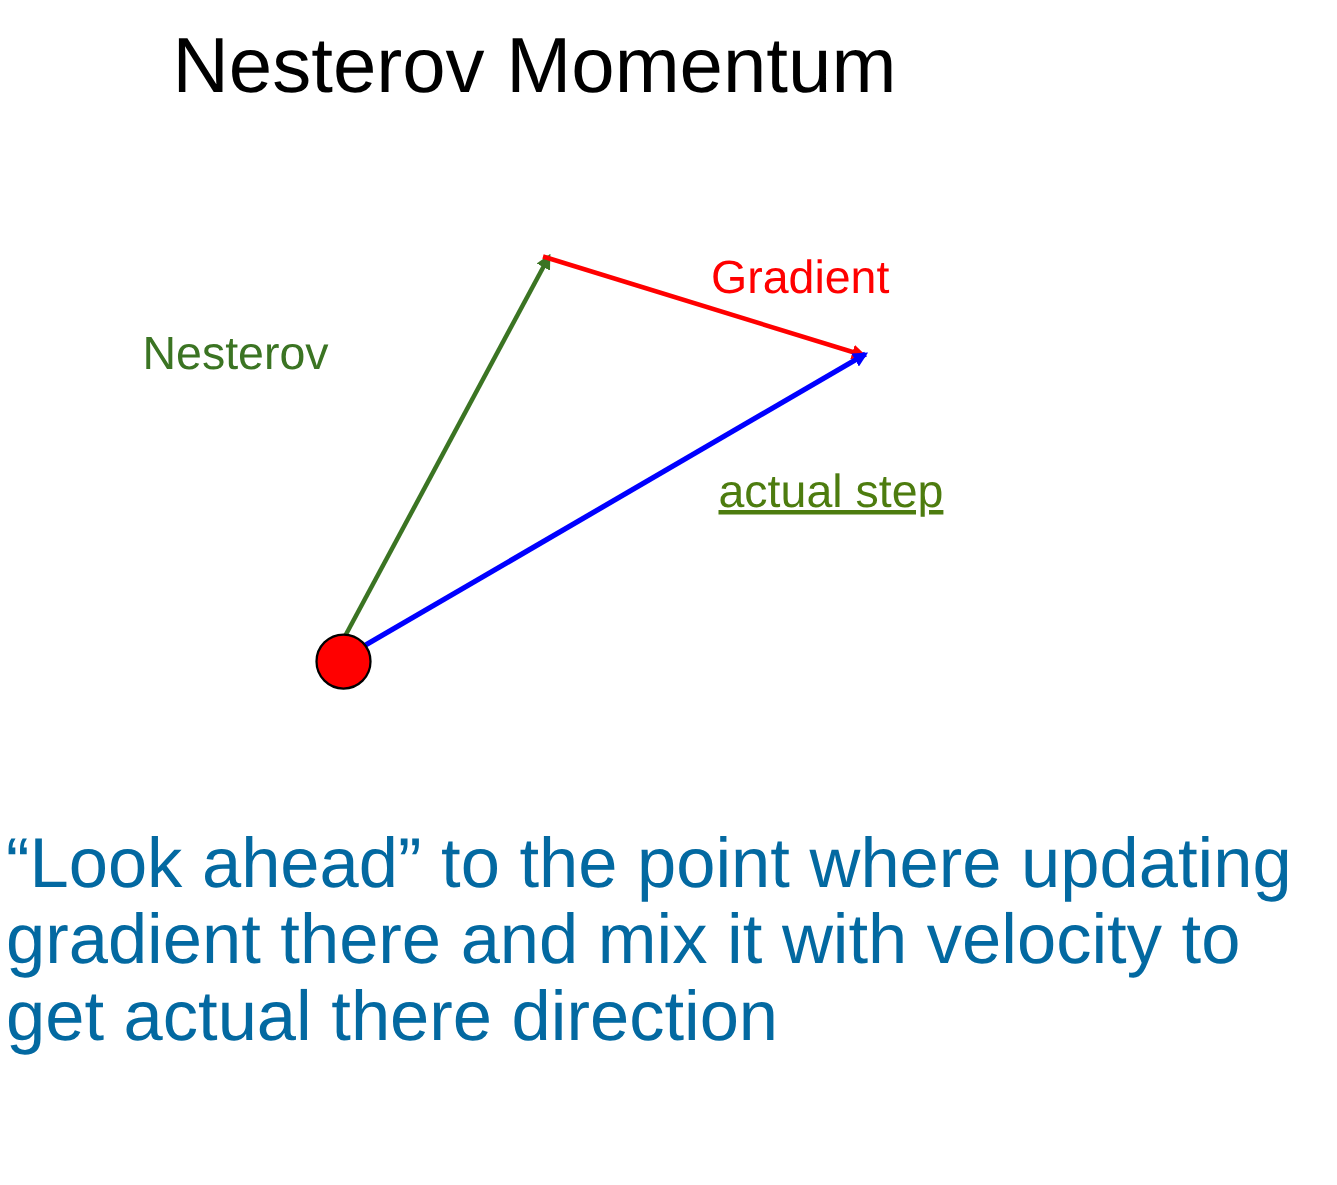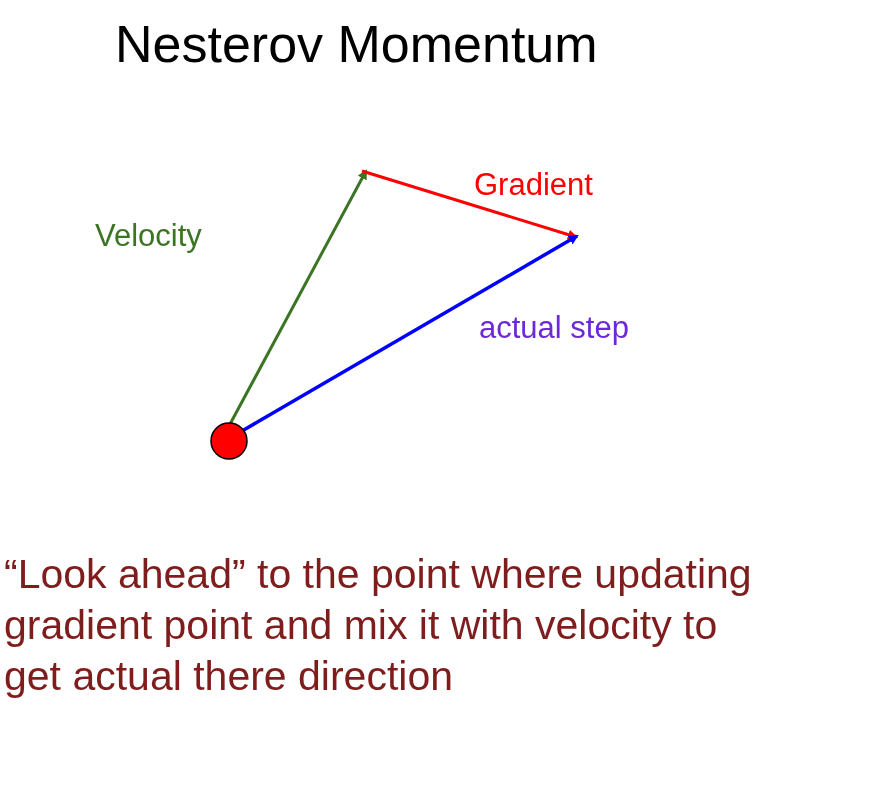--- a/index.html
+++ b/index.html
@@ -2,22 +2,22 @@
 <html><head>
 <meta charset="utf-8">
 <style>
   html,body{margin:0;padding:0;background:#ffffff;}
   body{width:891px;height:790px;position:relative;overflow:hidden;font-family:"Liberation Sans","DejaVu Sans",sans-serif;}
   .title{position:absolute;left:115px;top:14px;font-size:52px;color:#000;white-space:nowrap;text-align:right;}
   svg.diagram{position:absolute;left:0;top:0;}
   .lbl{position:absolute;font-size:31px;white-space:nowrap;}
   .lbl-velocity{left:95px;top:218px;color:#3b7423;}
   .lbl-gradient{left:474px;top:167px;color:#ff0000;}
-  .lbl-step{left:479px;top:310px;color:#6d28d9;}
-  .body-text{position:absolute;left:4px;top:549px;width:887px;font-size:41px;line-height:51px;color:#7f1d1d;}
+  .lbl-step{left:479px;top:310px;color:#4d7c0f;text-decoration:underline;}
+  .body-text{position:absolute;left:4px;top:549px;width:887px;font-size:47px;line-height:51px;color:#0369a1;}
   .body-text span{display:block;white-space:nowrap;}
 </style>
 </head>
 <body>
 
 <div class="title">Nesterov Momentum</div>
 
 <svg class="diagram" width="891" height="790" viewBox="0 0 891 790">
   <defs>
     <marker id="ah-green" markerWidth="10" markerHeight="10" refX="8" refY="5" orient="auto" markerUnits="userSpaceOnUse">
@@ -29,21 +29,21 @@
     <marker id="ah-blue" markerWidth="10" markerHeight="10" refX="8" refY="5" orient="auto" markerUnits="userSpaceOnUse">
       <path d="M0,0 L10,5 L0,10 z" fill="#0000ff"></path>
     </marker>
   </defs>
   <line x1="229" y1="426" x2="366" y2="171" stroke="#3b7423" stroke-width="3" marker-end="url(#ah-green)"></line>
   <line x1="362" y1="171" x2="576" y2="237" stroke="#ff0000" stroke-width="3" marker-end="url(#ah-red)"></line>
   <line x1="242" y1="431" x2="577" y2="236" stroke="#0000ff" stroke-width="3.5" marker-end="url(#ah-blue)"></line>
   <circle cx="229" cy="441" r="18" fill="#ff0000" stroke="#000" stroke-width="1.5"></circle>
 </svg>
 
-<div class="lbl lbl-velocity">Velocity</div>
+<div class="lbl lbl-velocity">Nesterov</div>
 <div class="lbl lbl-gradient">Gradient</div>
 <div class="lbl lbl-step">actual step</div>
 
 <div class="body-text">
   <span>“Look ahead” to the point where updating</span>
-  <span>gradient point and mix it with velocity to</span>
+  <span>gradient there and mix it with velocity to</span>
   <span>get actual there direction</span>
 </div>
 
 </body></html>

